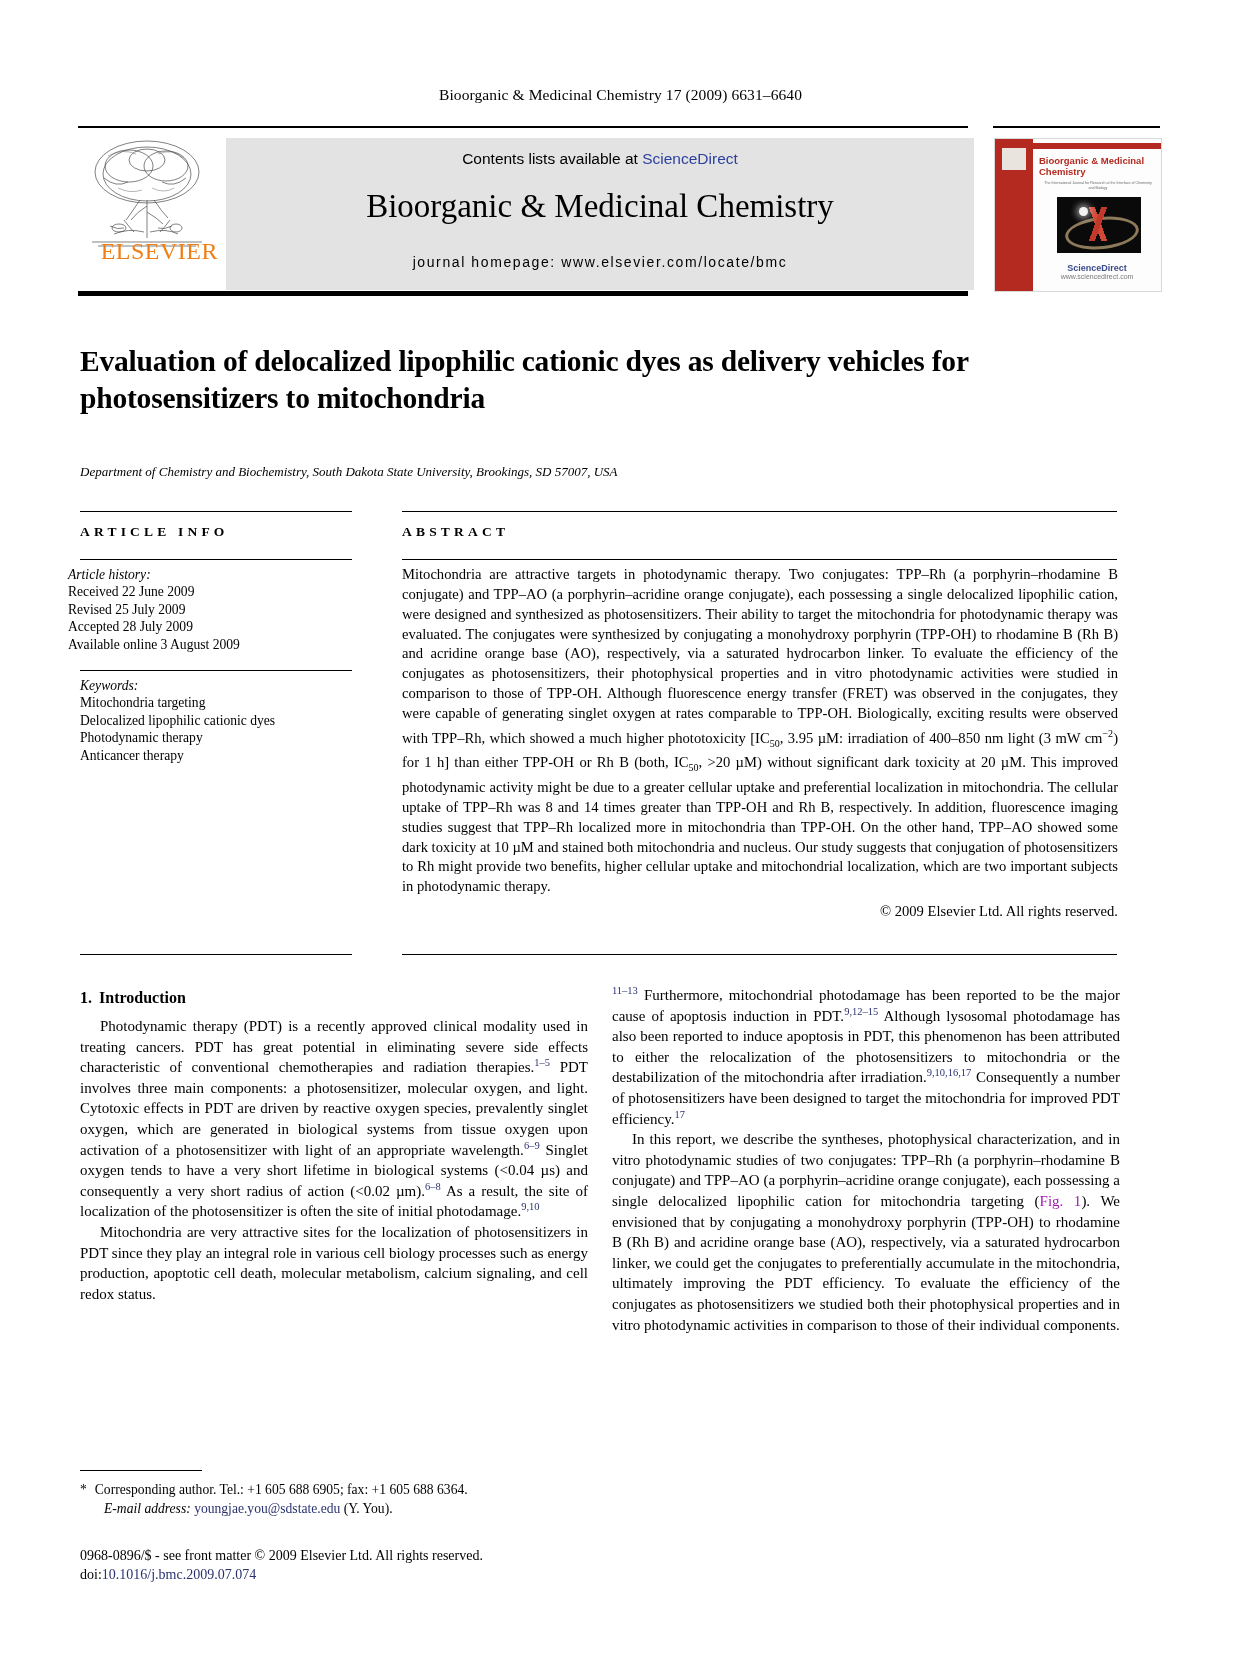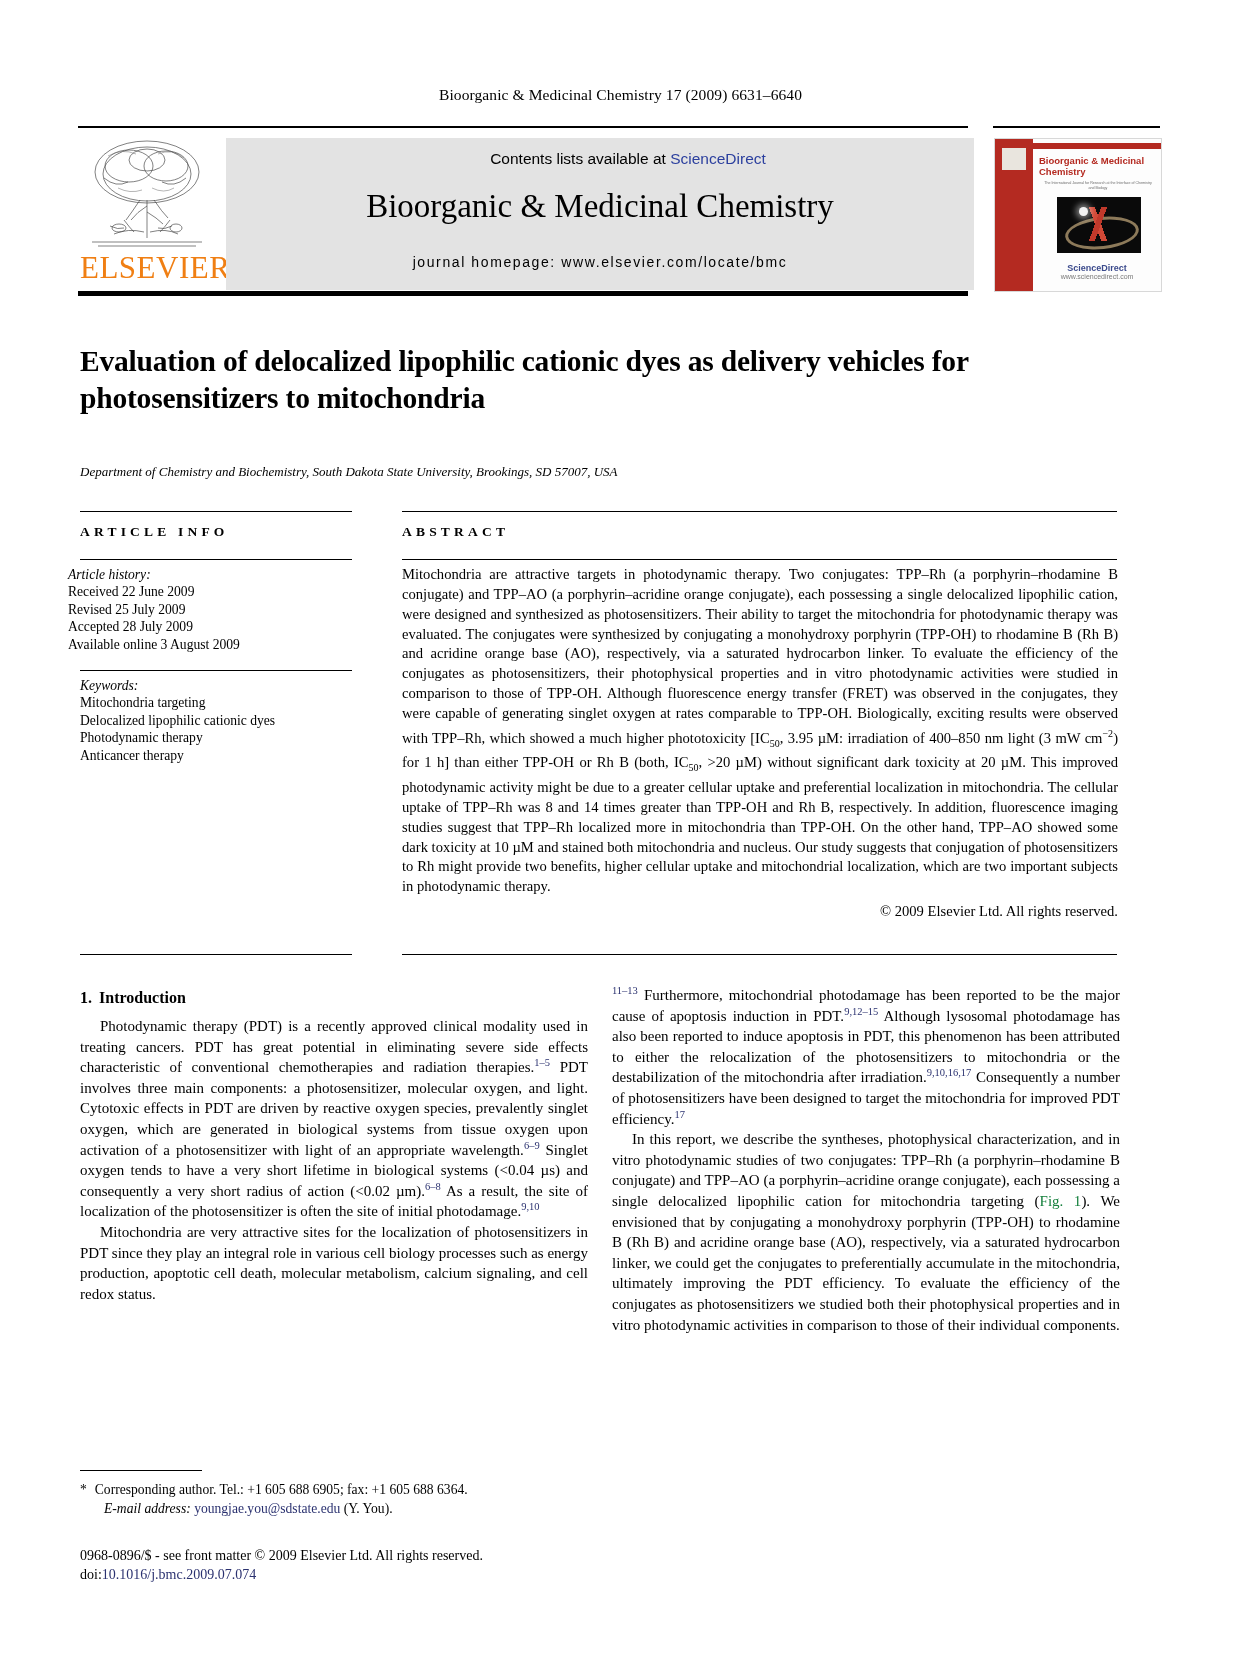--- a/index.html
+++ b/index.html
@@ -60,44 +60,43 @@
     height: 152px;
   }
   .elsevier-tree {
     position: absolute;
     left: 4px; top: 0;
     width: 126px;
     height: 118px;
   }
   .elsevier-word {
     position: absolute;
-    left: 0px; top: 112px;
+    left: 0px; top: 100px;
     width: 138px;
     font-family: "Liberation Serif", serif;
-    font-size: 31px;
+    font-size: 24px;
     letter-spacing: 0.5px;
     color: #F07F13;
     font-weight: 400;
     text-align: right;
   }
   .journal-band {
     position: absolute;
     left: 148px; top: 12px;
     width: 748px;
     height: 152px;
     background: #e3e3e3;
   }
   .contents-line {
     position: absolute;
     left: 0; top: 12px;
     width: 748px;
     text-align: center;
     font-size: 15.5px;
     font-family: "Liberation Sans", sans-serif;
-    padding-left: 28px;
   }
   .contents-line .sd {
     color: #2b3f9e;
   }
   .journal-title {
     position: absolute;
     left: 0; top: 50px;
     width: 748px;
     text-align: center;
     font-size: 33px;
@@ -354,21 +353,21 @@
     text-indent: 20px;
     hyphens: manual;
   }
   p.body.first { text-indent: 20px; }
   sup.cite {
     color: #2b3270;
     font-size: 10.5px;
     vertical-align: super;
     line-height: 0;
   }
-  .figref { color: #15803d; }
+  .figref { color: #a21caf; }
 
   
   .footnote-rule {
     position: absolute;
     left: 80px; top: 1470px;
     width: 122px; height: 1px;
     background: #000;
   }
   .footnote {
     position: absolute;

